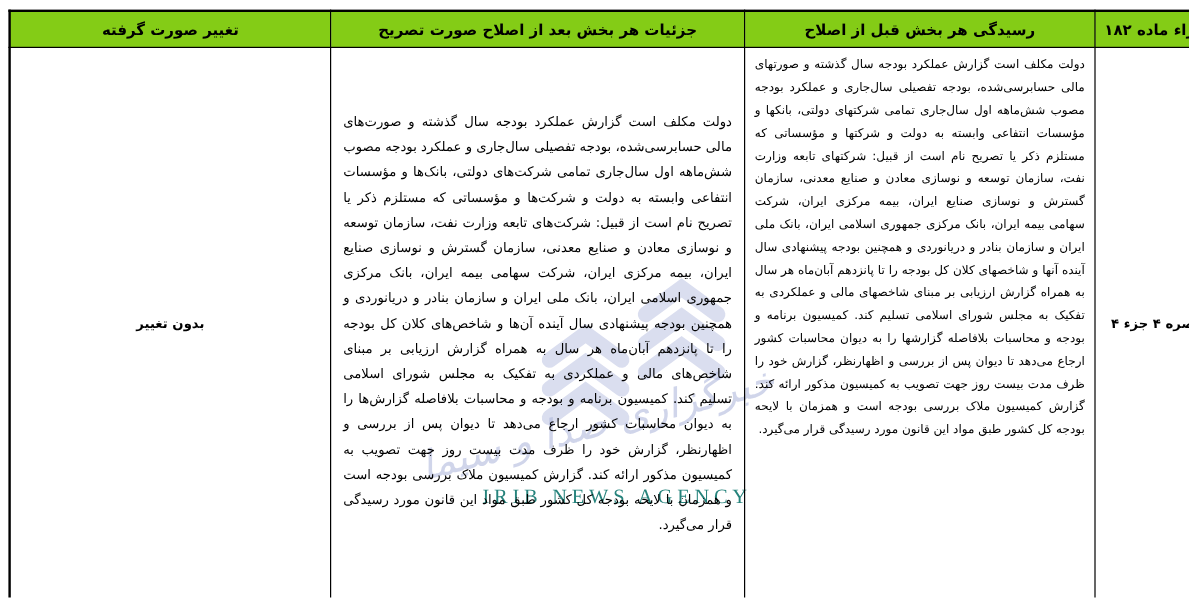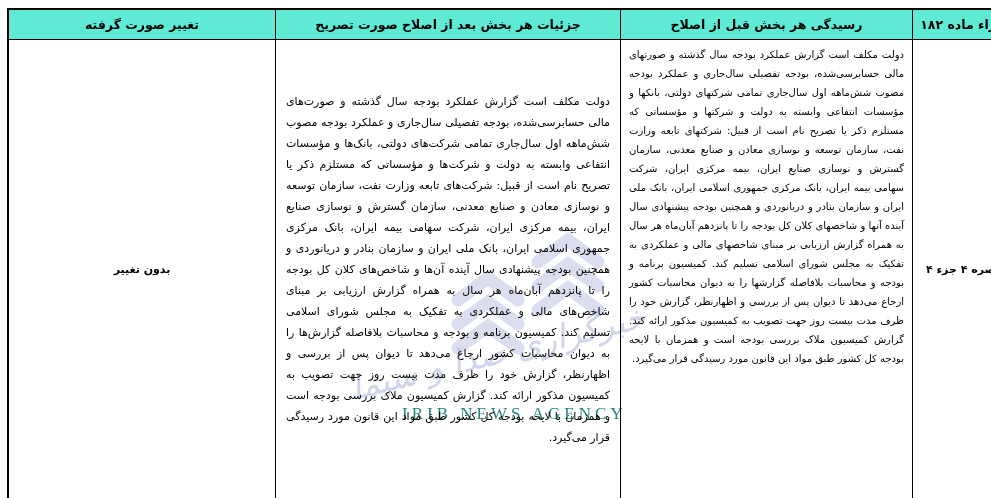--- a/index.html
+++ b/index.html
@@ -71,21 +71,21 @@
     z-index: 1;
     direction: rtl;
   }
   table.cmp th, table.cmp td {
     border: 1.6px solid #000000;
   }
   table.cmp {
     border: 2px solid #000000;
   }
   th {
-    background: #5eead4;
+    background: #84cc16;
     font-weight: bold;
     font-size: 12.5px;
     height: 25px;
     padding: 2px 4px;
     text-align: center;
     color: #000;
   }
   td {
     height: 459px;
     padding: 0;

